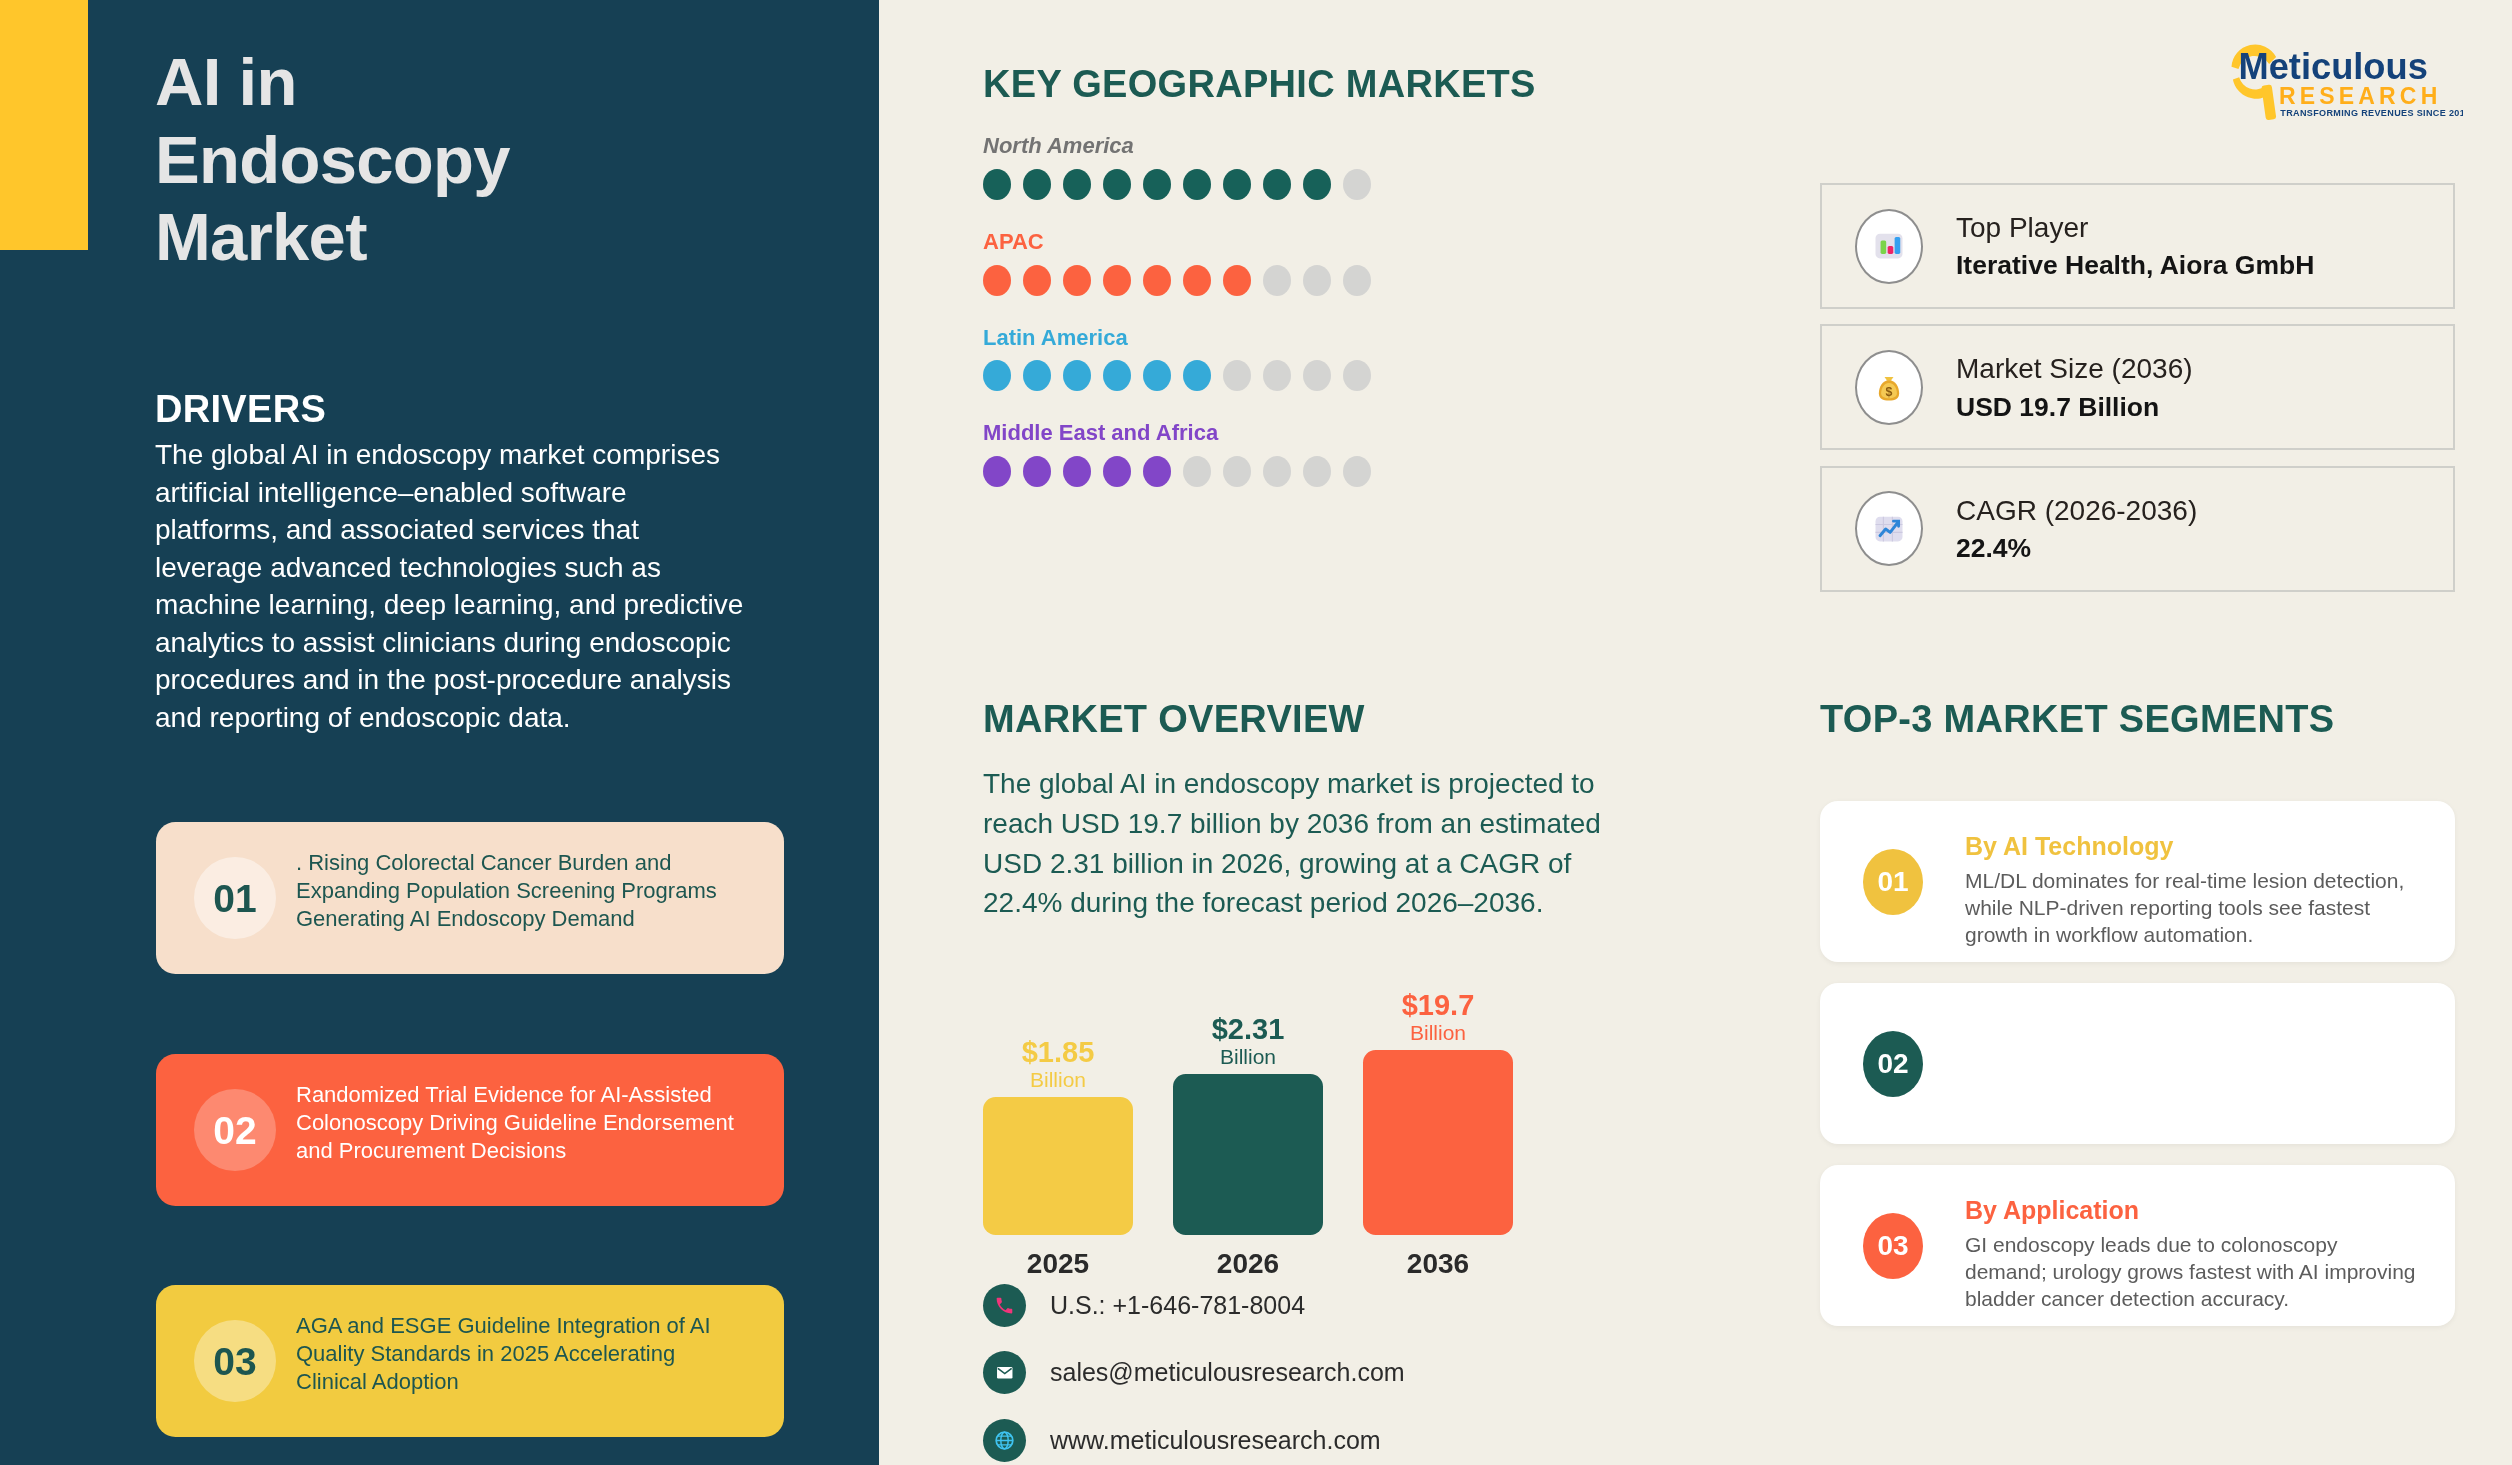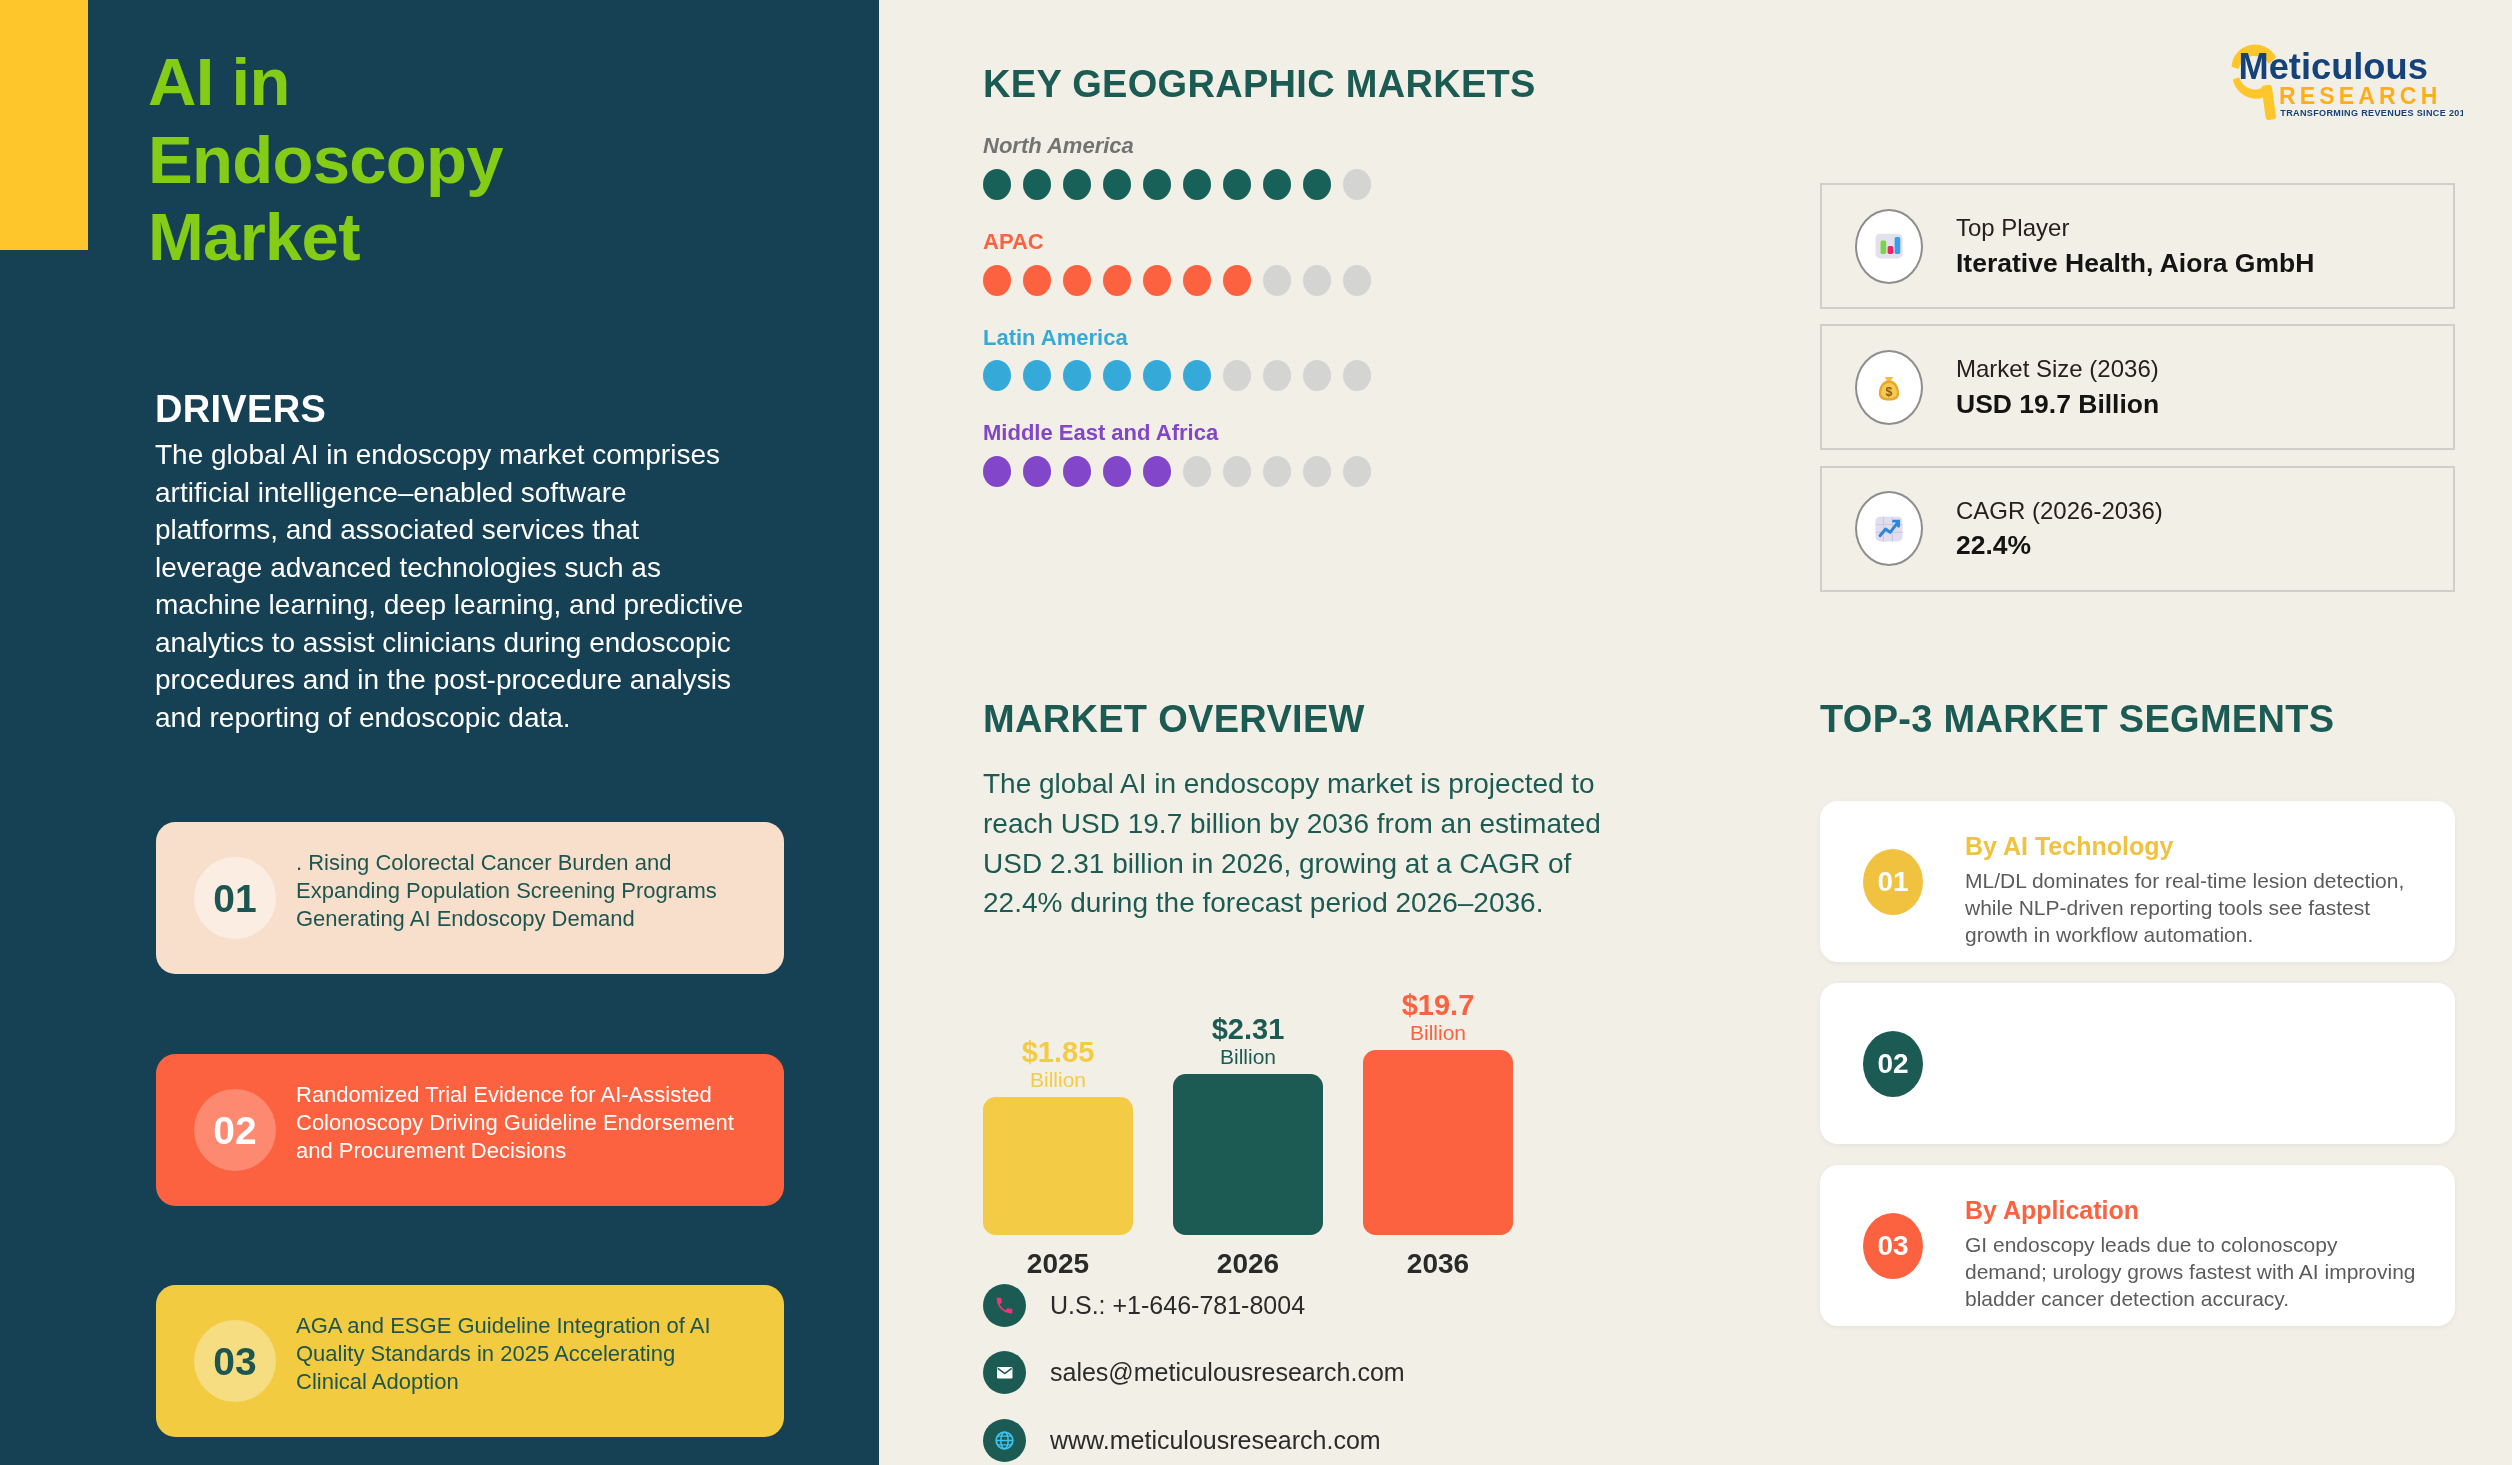--- a/index.html
+++ b/index.html
@@ -13,22 +13,22 @@
   
   #left-panel {
     position:absolute; left:0; top:0; width:879px; height:1465px;
     background:#164054;
   }
   #yellow-accent {
     position:absolute; left:0; top:0; width:88px; height:250px;
     background:#FFC62B;
   }
   #main-title {
-    position:absolute; left:148px; top:43px; width:572px;
-    color:#84cc16; font-weight:bold; font-size:67px; line-height:1.16;
+    position:absolute; left:155px; top:43px; width:572px;
+    color:#e5e5e5; font-weight:bold; font-size:67px; line-height:1.16;
     letter-spacing:-0.7px;
   }
   #drivers-heading {
     position:absolute; left:155px; top:388px;
     color:#ffffff; font-weight:bold; font-size:38px; letter-spacing:0.3px;
   }
   #drivers-body {
     position:absolute; left:155px; top:436px; width:593px;
     color:#ffffff; font-size:28px; line-height:1.34;
   }
@@ -110,21 +110,21 @@
     height:126px; margin-bottom:15.4px;
     display:flex; align-items:center; padding-left:33px;
   }
   .stat-ic {
     width:68px; height:75px; border-radius:50%;
     border:2.8px solid #8E8E8E; background:#FFFFFF;
     display:flex; align-items:center; justify-content:center;
     margin-right:33px; flex:none;
   }
   .stat-ic svg { width:36px; height:36px; }
-  .stat-lbl { font-size:24px; color:#26211E; line-height:1.45; }
+  .stat-lbl { font-size:28px; color:#26211E; line-height:1.45; }
   .stat-val { font-size:26.5px; font-weight:bold; color:#141414; line-height:1.35; }
 
   #segments-title { left:1820px; top:698px; }
   #segment-cards { position:absolute; left:1820px; top:801px; width:635px; }
   .seg-card {
     background:#FFFFFF; border-radius:18px; height:161px; margin-bottom:21px;
     position:relative; box-shadow:0 1.4px 4.9px rgba(0,0,0,0.05);
   }
   .seg-num {
     position:absolute; left:43px; top:50%; transform:translateY(-50%);

